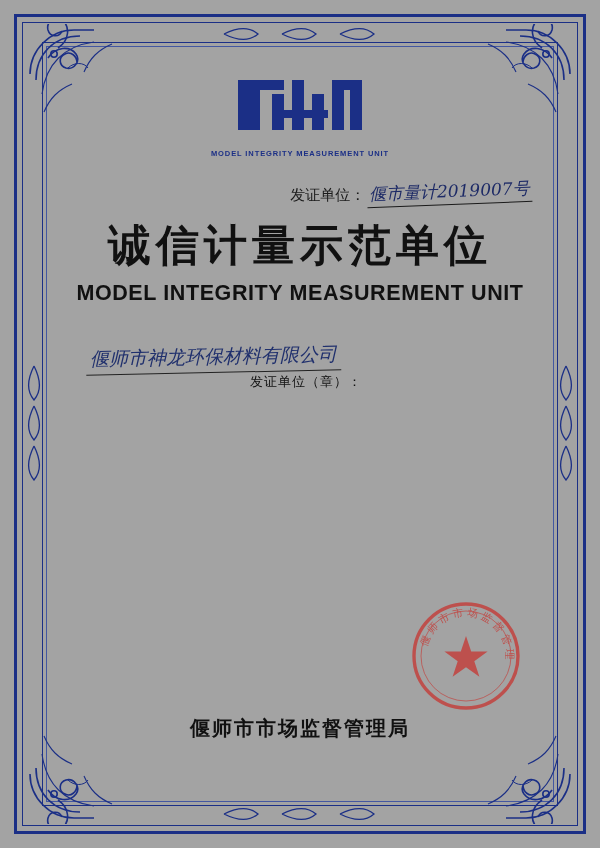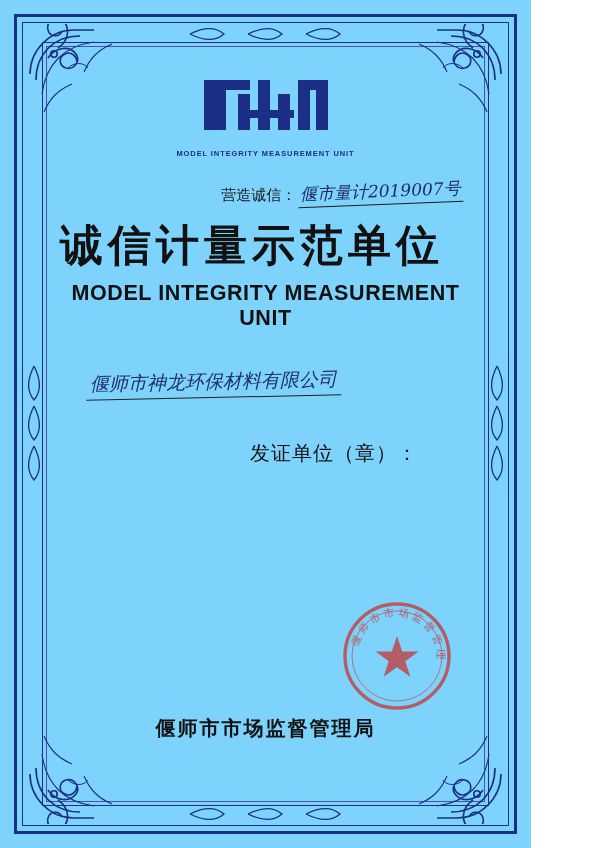--- a/index.html
+++ b/index.html
@@ -8,23 +8,23 @@
     background: #ffffff;
   }
   body {
     width: 600px;
     height: 848px;
     font-family: "Liberation Sans", sans-serif;
     overflow: hidden;
   }
   .certificate {
     position: relative;
-    width: 531px;
+    width: 600px;
     height: 848px;
-    background: #7dd3fc;
+    background: #a3a3a3;
     box-sizing: border-box;
   }
   
   .border-outer {
     position: absolute;
     left: 14px;
     top: 14px;
     right: 14px;
     bottom: 14px;
     border: 3px solid #1b2f86;
@@ -112,21 +112,21 @@
     font-family: "DejaVu Serif", serif;
     font-style: italic;
     transform: rotate(-2.2deg);
     margin-left: 2px;
     border-bottom: 1.4px solid #1a1a1a;
     padding: 0 2px 1px 2px;
     white-space: nowrap;
   }
   .title-cn {
     margin-top: 12px;
-    text-align: left;
+    text-align: center;
     font-family: "DejaVu Sans", sans-serif;
     font-weight: bold;
     font-size: 43px;
     letter-spacing: 5px;
     color: #111;
   }
   .title-en {
     margin-top: 6px;
     text-align: center;
     font-family: "Liberation Sans", sans-serif;
@@ -156,24 +156,23 @@
     font-family: "DejaVu Sans", sans-serif;
     font-size: 17.5px;
     line-height: 34px;
     color: #111;
     text-align: justify;
     text-justify: inter-ideograph;
   }
   .body-text p { margin: 0; }
   .body-text .indent { text-indent: 2em; }
   .issuer-row {
-    margin-top: 42px;
     padding-left: 190px;
     font-family: "DejaVu Sans", sans-serif;
-    font-size: 20px;
+    font-size: 13px;
     color: #111;
     letter-spacing: 1px;
   }
   .footer-org {
     position: absolute;
     left: 0;
     right: 0;
     bottom: 48px;
     text-align: center;
     font-family: "DejaVu Sans", sans-serif;
@@ -298,21 +297,21 @@
           <path d="M100 8 h12 v50 h-12 z"></path>
           <path d="M100 8 h30 v10 h-30 z"></path>
           <path d="M118 8 h12 v50 h-12 z"></path>
           <path d="M40 38 h56 v8 h-56 z"></path>
         </svg>
       </span>
       <div class="logo-caption">MODEL INTEGRITY MEASUREMENT UNIT</div>
     </div>
 
     <div class="cert-no-row">
-      <span class="cert-no-label">营造诚信：</span>
+      <span class="cert-no-label">发证单位：</span>
       <span class="cert-no-value">偃市量计2019007号</span>
     </div>
 
     <div class="title-cn">诚信计量示范单位</div>
     <div class="title-en">MODEL INTEGRITY MEASUREMENT UNIT</div>
 
     <div class="recipient-row">
       <span class="recipient">偃师市神龙环保材料有限公司</span>
     </div>
 

